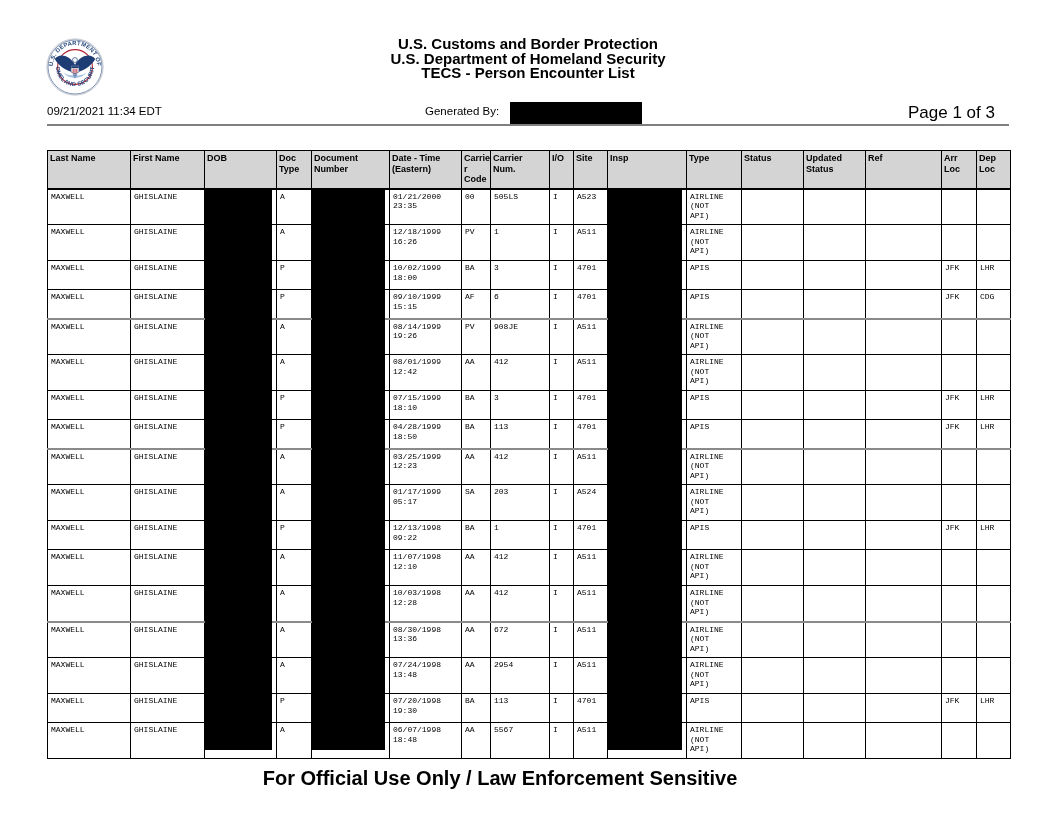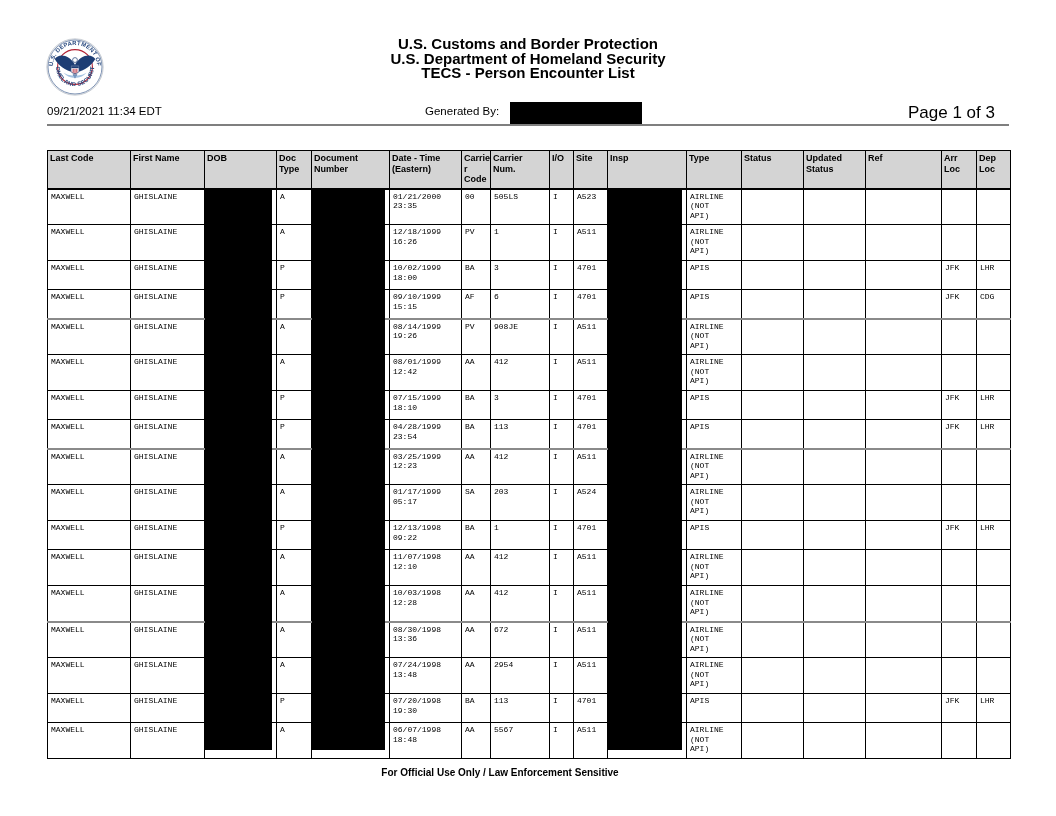--- a/index.html
+++ b/index.html
@@ -30,21 +30,21 @@
     font-size:8px;line-height:9.5px;vertical-align:top;padding:2px 3px;
     white-space:pre-line;overflow:hidden;
   }
   table.enc thead tr{height:38px;}
   table.enc tr.r-tall{height:36px;}
   table.enc tr.r-short{height:29px;}
   table.enc tr.group-start td{border-top:2px solid #8a8a8a;}
   .redact-col{position:absolute;background:#000;}
   
   .footer{position:absolute;left:0;top:767px;width:1000px;text-align:center;
-    font-size:10px;font-weight:bold;}
+    font-size:20px;font-weight:bold;}
 </style>
 </head>
 <body>
 
 <div class="page">
 
   <div class="seal">
     <svg viewBox="0 0 100 100" width="58" height="58" aria-hidden="true">
       <circle cx="50" cy="50" r="48.5" fill="#ffffff" stroke="#9aa3b0" stroke-width="1"></circle>
       <circle cx="50" cy="50" r="46.5" fill="none" stroke="#25477e" stroke-width="1"></circle>
@@ -98,21 +98,21 @@
           <col style="width:79px">
           <col style="width:55px">
         <col style="width:62px">
           <col style="width:62px">
           <col style="width:76px">
         <col style="width:35px">
           <col style="width:34px">
       </colgroup>
       <thead>
         <tr>
-            <th>Last Code</th>
+            <th>Last Name</th>
             <th>First Name</th>
             <th>DOB</th>
             <th>Doc
 Type</th>
             <th>Document
 Number</th>
             <th>Date - Time
 (Eastern)</th>
             <th>Carrie
 r
@@ -282,21 +282,21 @@
             <td>JFK</td>
             <td>LHR</td>
           </tr>
           <tr class="r-short">
             <td>MAXWELL</td>
             <td>GHISLAINE</td>
             <td></td>
             <td>P</td>
             <td></td>
             <td>04/28/1999
-23:54</td>
+18:50</td>
             <td>BA</td>
             <td>113</td>
             <td>I</td>
             <td>4701</td>
             <td></td>
             <td>APIS</td>
             <td></td>
             <td></td>
             <td></td>
             <td>JFK</td>

